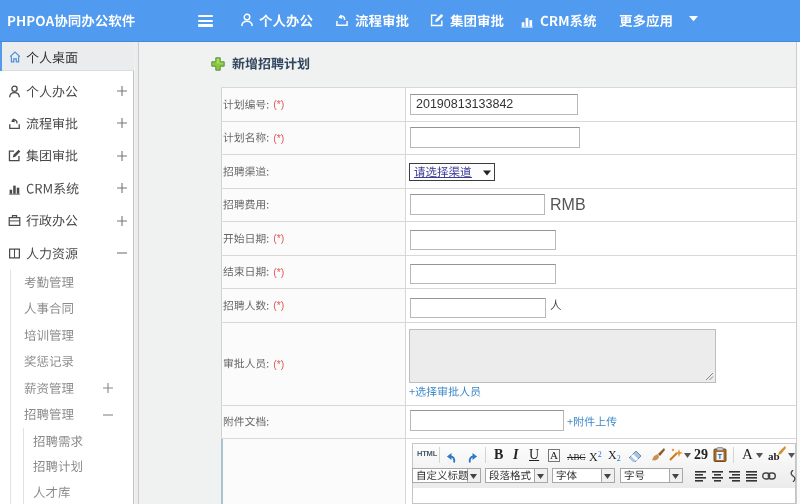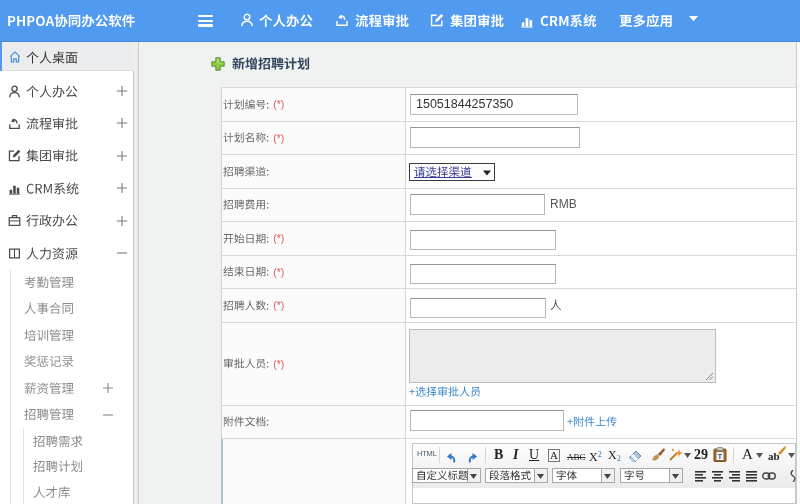--- a/index.html
+++ b/index.html
@@ -208,52 +208,52 @@
   </svg>
 <div class="abs" style="left:273.202px;top:300px;font-size:10.5px;color:#e05a5a;line-height:10px">(*)</div>
 <svg style="position:absolute;left:223px;top:358.1px;" width="47" height="12" viewBox="0 -9.504 47 12">
     <path d="M4.6 -8.9C4.8 -8.6 5 -8.2 5.1 -7.9H0.9V-6.1H1.7V-7.1H9.1V-6.1H9.9V-7.9H5.9L6 -8C5.9 -8.3 5.7 -8.8 5.5 -9.1ZM2.3 -3.1H5V-1.9H2.3ZM2.3 -3.8V-5H5V-3.8ZM8.4 -3.1V-1.9H5.8V-3.1ZM8.4 -3.8H5.8V-5H8.4ZM5 -6.8V-5.7H1.6V-0.6H2.3V-1.2H5V0.8H5.8V-1.2H8.4V-0.6H9.2V-5.7H5.8V-6.8Z M12.8 -9.1V-6.9H11.3V-6.1H12.8V-3.8C12.2 -3.6 11.6 -3.5 11.2 -3.4L11.4 -2.6L12.8 -3V-0.2C12.8 -0 12.7 0 12.6 0C12.4 0 12 0.1 11.5 0C11.6 0.2 11.7 0.6 11.7 0.8C12.5 0.8 12.9 0.8 13.2 0.6C13.5 0.5 13.6 0.3 13.6 -0.2V-3.2L14.9 -3.6L14.8 -4.4L13.6 -4V-6.1H14.8V-6.9H13.6V-9.1ZM15.3 0.7C15.5 0.5 15.7 0.3 17.7 -0.5C17.6 -0.7 17.6 -1 17.5 -1.3L16.1 -0.6V-4.8H17.6V-5.6H16.1V-8.9H15.3V-0.8C15.3 -0.4 15.1 -0.1 14.9 -0C15 0.1 15.2 0.5 15.3 0.7ZM20.4 -6.6C20 -6.1 19.4 -5.6 18.8 -5.2V-8.9H18V-0.7C18 0.3 18.2 0.6 19 0.6C19.2 0.6 20 0.6 20.2 0.6C20.9 0.6 21.1 0.1 21.2 -1.3C21 -1.4 20.6 -1.6 20.4 -1.7C20.4 -0.5 20.4 -0.2 20.1 -0.2C20 -0.2 19.3 -0.2 19.1 -0.2C18.9 -0.2 18.8 -0.3 18.8 -0.7V-4.3C19.5 -4.8 20.3 -5.4 21 -6Z M26.5 -9C26.5 -7.4 26.6 -2.1 22.1 0.2C22.3 0.4 22.6 0.6 22.7 0.8C25.4 -0.6 26.5 -3 27 -5.2C27.6 -3.2 28.7 -0.5 31.4 0.8C31.6 0.6 31.8 0.3 32 0.1C28.2 -1.6 27.5 -6.1 27.4 -7.4C27.4 -8.1 27.4 -8.6 27.4 -9Z M35.3 -7.9H40.3V-6.7H35.3ZM34.5 -8.6V-6H41.2V-8.6ZM37.3 -3.5V-2.5C37.3 -1.7 37 -0.5 33.1 0.2C33.3 0.4 33.5 0.7 33.6 0.9C37.7 0 38.2 -1.4 38.2 -2.5V-3.5ZM38.1 -0.7C39.4 -0.2 41.2 0.5 42.1 0.9L42.5 0.2C41.6 -0.2 39.8 -0.9 38.5 -1.3ZM34.1 -5V-1H34.9V-4.2H40.8V-1.1H41.6V-5Z M44.7 -4.2C45.1 -4.2 45.4 -4.5 45.4 -5C45.4 -5.4 45.1 -5.7 44.7 -5.7C44.3 -5.7 44 -5.4 44 -5C44 -4.5 44.3 -4.2 44.7 -4.2ZM44.7 0.1C45.1 0.1 45.4 -0.2 45.4 -0.6C45.4 -1.1 45.1 -1.4 44.7 -1.4C44.3 -1.4 44 -1.1 44 -0.6C44 -0.2 44.3 0.1 44.7 0.1Z" fill="#646464"></path>
   </svg>
 <div class="abs" style="left:273.202px;top:358.5px;font-size:10.5px;color:#e05a5a;line-height:10px">(*)</div>
 <svg style="position:absolute;left:223px;top:415.6px;" width="47" height="12" viewBox="0 -9.504 47 12">
     <path d="M6.2 -4.5C6.6 -3.7 7.1 -2.6 7.3 -2L8 -2.3C7.7 -3 7.3 -4 6.8 -4.8ZM8.7 -8.9V-6.6H6V-5.8H8.7V-0.2C8.7 0 8.6 0 8.4 0.1C8.3 0.1 7.8 0.1 7.2 0C7.3 0.3 7.4 0.6 7.5 0.8C8.3 0.9 8.7 0.8 9 0.7C9.3 0.6 9.4 0.3 9.4 -0.2V-5.8H10.4V-6.6H9.4V-8.9ZM5.6 -9.1C5.1 -7.5 4.3 -5.9 3.4 -4.9C3.6 -4.8 3.8 -4.4 3.9 -4.3C4.2 -4.6 4.5 -4.9 4.7 -5.3V0.8H5.5V-6.7C5.8 -7.4 6.1 -8.1 6.3 -8.9ZM0.9 -8.6V0.9H1.6V-7.9H2.9C2.7 -7.1 2.4 -6.1 2.2 -5.3C2.9 -4.4 3 -3.7 3 -3.1C3 -2.7 3 -2.4 2.8 -2.3C2.8 -2.2 2.6 -2.2 2.5 -2.2C2.4 -2.2 2.2 -2.2 1.9 -2.2C2.1 -2 2.1 -1.7 2.1 -1.5C2.4 -1.5 2.6 -1.5 2.8 -1.5C3 -1.5 3.2 -1.6 3.3 -1.7C3.6 -1.9 3.8 -2.4 3.8 -3C3.8 -3.7 3.6 -4.5 2.9 -5.4C3.2 -6.3 3.6 -7.4 3.9 -8.3L3.3 -8.7L3.2 -8.6Z M14.2 -3.7V-2.9H17.3V0.9H18.1V-2.9H21.1V-3.7H18.1V-6.1H20.6V-6.9H18.1V-8.9H17.3V-6.9H15.9C16 -7.3 16.1 -7.9 16.2 -8.4L15.5 -8.5C15.2 -7.1 14.8 -5.7 14.1 -4.8C14.3 -4.7 14.7 -4.5 14.8 -4.4C15.1 -4.9 15.4 -5.4 15.6 -6.1H17.3V-3.7ZM13.7 -9C13.1 -7.4 12.2 -5.8 11.1 -4.7C11.3 -4.5 11.5 -4.1 11.6 -3.9C12 -4.3 12.3 -4.7 12.6 -5.2V0.8H13.4V-6.4C13.8 -7.2 14.2 -8 14.5 -8.8Z M26.2 -8.9C26.5 -8.4 26.8 -7.6 27 -7.2L27.9 -7.5C27.7 -7.9 27.3 -8.6 27 -9.1ZM22.1 -7.2V-6.4H23.8C24.5 -4.7 25.3 -3.3 26.4 -2.2C25.2 -1.2 23.8 -0.4 22 0.1C22.2 0.3 22.4 0.6 22.5 0.8C24.3 0.3 25.8 -0.5 27 -1.6C28.2 -0.5 29.7 0.3 31.5 0.8C31.6 0.6 31.9 0.2 32 0C30.3 -0.4 28.8 -1.2 27.6 -2.2C28.7 -3.3 29.6 -4.7 30.2 -6.4H31.9V-7.2ZM27 -2.7C26 -3.8 25.2 -5 24.7 -6.4H29.3C28.7 -4.9 28 -3.7 27 -2.7Z M41.6 -8.4C41.4 -7.6 40.9 -6.4 40.5 -5.8L41.2 -5.6C41.6 -6.2 42 -7.3 42.4 -8.2ZM36.7 -8.1C37 -7.3 37.5 -6.3 37.6 -5.6L38.4 -5.9C38.2 -6.6 37.7 -7.6 37.3 -8.4ZM34.5 -9.1V-6.8H32.9V-6H34.4C34 -4.5 33.4 -2.8 32.7 -1.9C32.8 -1.7 33 -1.4 33.1 -1.2C33.6 -1.9 34.1 -3.1 34.5 -4.3V0.9H35.3V-4.6C35.6 -4 36 -3.4 36.1 -3L36.6 -3.6C36.5 -3.9 35.5 -5.2 35.3 -5.6V-6H36.6V-6.8H35.3V-9.1ZM36.4 -0.7V0.1H41.5V0.8H42.3V-5.1H39.9V-9H39.1V-5.1H36.6V-4.3H41.5V-2.9H36.8V-2.2H41.5V-0.7Z M44.7 -4.2C45.1 -4.2 45.4 -4.5 45.4 -5C45.4 -5.4 45.1 -5.7 44.7 -5.7C44.3 -5.7 44 -5.4 44 -5C44 -4.5 44.3 -4.2 44.7 -4.2ZM44.7 0.1C45.1 0.1 45.4 -0.2 45.4 -0.6C45.4 -1.1 45.1 -1.4 44.7 -1.4C44.3 -1.4 44 -1.1 44 -0.6C44 -0.2 44.3 0.1 44.7 0.1Z" fill="#646464"></path>
   </svg>
 <div class="abs" style="left:410px;top:94px;width:168px;height:21px;background:#fff;border:1px solid #b8b8b8;border-top-color:#949494"></div>
-<div class="abs" style="left:416px;top:97px;width:160px;height:15px;font-size:12.5px;color:#333;line-height:15px">15051844257350</div>
+<div class="abs" style="left:416px;top:97px;width:160px;height:15px;font-size:12.5px;color:#333;line-height:15px">20190813133842</div>
 <div class="abs" style="left:410px;top:127px;width:170px;height:21px;background:#fff;border:1px solid #b8b8b8;border-top-color:#949494"></div>
 <div class="abs" style="left:409px;top:162.5px;width:86px;height:18px;background:#fdfdfe;border:1px solid #3c3c3c"></div>
 <svg style="position:absolute;left:414px;top:165.75px;" width="58" height="13" viewBox="0 -10.12 58 13">
     <path d="M1.2 -8.9C1.8 -8.3 2.6 -7.6 2.9 -7.1L3.5 -7.7C3.2 -8.2 2.4 -8.9 1.8 -9.4ZM0.5 -6V-5.2H2.2V-1C2.2 -0.5 1.9 -0.2 1.7 -0C1.8 0.1 2 0.5 2.1 0.7C2.3 0.5 2.6 0.2 4.5 -1.3C4.4 -1.4 4.3 -1.8 4.2 -2L3 -1.1V-6ZM5.7 -2.4H9.3V-1.5H5.7ZM5.7 -3V-3.9H9.3V-3ZM7.1 -9.7V-8.8H4.4V-8.1H7.1V-7.4H4.7V-6.7H7.1V-5.9H4V-5.3H11V-5.9H7.9V-6.7H10.3V-7.4H7.9V-8.1H10.7V-8.8H7.9V-9.7ZM4.9 -4.6V0.9H5.7V-0.9H9.3V-0.1C9.3 0.1 9.2 0.1 9.1 0.1C8.9 0.1 8.4 0.1 7.8 0.1C7.9 0.3 8 0.7 8 0.9C8.9 0.9 9.4 0.9 9.7 0.7C10 0.6 10.1 0.4 10.1 -0V-4.6Z M12.2 -8.8C12.9 -8.2 13.7 -7.4 14 -6.9L14.7 -7.4C14.3 -8 13.5 -8.7 12.9 -9.3ZM16.6 -9.3C16.4 -8.3 15.9 -7.3 15.2 -6.6C15.5 -6.5 15.8 -6.3 16 -6.1C16.2 -6.5 16.5 -6.9 16.7 -7.3H18.4V-5.6H15.2V-4.9H17.3C17.1 -3.4 16.6 -2.3 14.9 -1.7C15.1 -1.5 15.3 -1.2 15.4 -1C17.3 -1.7 17.9 -3 18.1 -4.9H19.3V-2.2C19.3 -1.3 19.5 -1.1 20.4 -1.1C20.5 -1.1 21.3 -1.1 21.5 -1.1C22.2 -1.1 22.4 -1.4 22.5 -2.9C22.3 -3 21.9 -3.1 21.8 -3.2C21.7 -2 21.7 -1.9 21.4 -1.9C21.2 -1.9 20.6 -1.9 20.5 -1.9C20.2 -1.9 20.2 -1.9 20.2 -2.2V-4.9H22.4V-5.6H19.3V-7.3H22V-8.1H19.3V-9.6H18.4V-8.1H17.1C17.2 -8.4 17.4 -8.8 17.5 -9.1ZM14.4 -5.2H12.1V-4.4H13.6V-1C13.1 -0.7 12.5 -0.3 12 0.2L12.6 0.9C13.2 0.2 13.9 -0.4 14.3 -0.4C14.5 -0.4 14.9 -0.1 15.4 0.2C16.1 0.7 17.1 0.8 18.4 0.8C19.5 0.8 21.5 0.7 22.4 0.7C22.4 0.4 22.5 -0 22.6 -0.2C21.5 -0.1 19.7 -0 18.4 -0C17.2 -0 16.2 -0.1 15.5 -0.5C15 -0.9 14.7 -1.1 14.4 -1.1Z M25 -9.6V-7.3H23.5V-6.5H25V-4.1C24.4 -3.9 23.9 -3.7 23.4 -3.6L23.6 -2.8L25 -3.2V-0.1C25 0 25 0.1 24.8 0.1C24.7 0.1 24.3 0.1 23.8 0.1C23.9 0.3 24 0.7 24 0.9C24.7 0.9 25.2 0.9 25.5 0.7C25.8 0.6 25.9 0.3 25.9 -0.1V-3.5L27.2 -3.9L27.1 -4.7L25.9 -4.4V-6.5H27.2V-7.3H25.9V-9.6ZM32.2 -8.3C31.8 -7.7 31.3 -7.1 30.6 -6.7C30 -7.1 29.5 -7.7 29.1 -8.3ZM27.6 -9.1V-8.3H28.3C28.7 -7.5 29.3 -6.8 29.9 -6.3C29 -5.7 28 -5.3 27.1 -5.1C27.2 -4.9 27.4 -4.6 27.5 -4.4C28.6 -4.7 29.6 -5.1 30.6 -5.8C31.5 -5.1 32.5 -4.7 33.7 -4.4C33.8 -4.6 34 -4.9 34.2 -5.1C33.1 -5.3 32.1 -5.7 31.3 -6.2C32.2 -6.9 33 -7.8 33.5 -8.8L32.9 -9.1L32.8 -9.1ZM30.1 -4.7V-3.7H27.8V-2.9H30.1V-1.8H27.2V-1H30.1V0.9H31V-1H34V-1.8H31V-2.9H33.2V-3.7H31V-4.7Z M35 -7.5C35.7 -7.3 36.5 -6.9 37 -6.6L37.4 -7.2C37 -7.5 36.1 -7.9 35.4 -8.1ZM35.8 -9.1C36.5 -8.9 37.4 -8.5 37.8 -8.2L38.2 -8.8C37.8 -9.1 36.9 -9.5 36.2 -9.6ZM35.3 -4 35.9 -3.4C36.7 -4.2 37.5 -5.2 38.2 -6L37.7 -6.6C36.9 -5.7 35.9 -4.6 35.3 -4ZM45.1 -9.3H38.8V-4H39.8V-3H35.2V-2.3H39C38 -1.3 36.4 -0.4 34.9 0C35.1 0.2 35.4 0.5 35.5 0.8C37 0.2 38.7 -0.8 39.8 -2V0.9H40.7V-2C41.7 -0.8 43.4 0.2 45 0.7C45.1 0.5 45.4 0.1 45.6 -0.1C44.1 -0.5 42.5 -1.3 41.4 -2.3H45.4V-3H40.7V-4H45.3V-4.7H39.6V-5.5H44.6V-7.8H39.6V-8.6H45.1ZM39.6 -7.2H43.7V-6.2H39.6Z M46.7 -8.8C47.3 -8.2 48.1 -7.4 48.4 -6.9L49.1 -7.3C48.7 -7.9 48 -8.7 47.4 -9.2ZM51.2 -4.2H55.1V-3.3H51.2ZM51.2 -2.7H55.1V-1.7H51.2ZM51.2 -5.8H55.1V-4.8H51.2ZM50.4 -6.5V-1H55.9V-6.5H53.2C53.3 -6.7 53.4 -7.1 53.6 -7.4H56.9V-8.1H54.7C55 -8.5 55.3 -9 55.6 -9.4L54.7 -9.7C54.5 -9.2 54.2 -8.6 53.9 -8.1H51.7L52.3 -8.4C52.2 -8.8 51.8 -9.3 51.5 -9.7L50.8 -9.4C51.1 -9 51.4 -8.5 51.5 -8.1H49.6V-7.4H52.6C52.6 -7.1 52.5 -6.8 52.4 -6.5ZM49 -5.6H46.6V-4.7H48.2V-1.2C47.7 -1 47.1 -0.5 46.5 0.1L47 0.8C47.6 0.1 48.2 -0.5 48.6 -0.5C48.9 -0.5 49.2 -0.2 49.7 0.1C50.5 0.5 51.5 0.7 52.9 0.7C54 0.7 56 0.6 56.8 0.5C56.8 0.3 57 -0.1 57.1 -0.3C55.9 -0.2 54.2 -0.1 52.9 -0.1C51.6 -0.1 50.6 -0.2 49.9 -0.6C49.5 -0.8 49.2 -1 49 -1.1Z" fill="#3d3d96"></path>
   </svg>
 <div class="abs" style="left:414px;top:177px;width:58px;height:1px;background:#3d3d96"></div>
 <svg class="abs" style="left:483px;top:169.5px" width="8" height="6" viewBox="0 0 8 6">
     <path d="M0 0.5 L8 0.5 L4 5.5 Z" fill="#222"></path>
   </svg>
 <div class="abs" style="left:410px;top:194px;width:135px;height:21px;background:#fff;border:1px solid #b8b8b8;border-top-color:#949494"></div>
-<div class="abs" style="left:550px;top:199px;font-size:12px;color:#555;line-height:11px">RMB</div>
+<div class="abs" style="left:550px;top:199px;font-size:16px;color:#555;line-height:11px">RMB</div>
 <div class="abs" style="left:410px;top:230px;width:146px;height:20px;background:#fff;border:1px solid #b8b8b8;border-top-color:#949494"></div>
 <div class="abs" style="left:410px;top:263.5px;width:146px;height:20px;background:#fff;border:1px solid #b8b8b8;border-top-color:#949494"></div>
 <div class="abs" style="left:410px;top:298px;width:136px;height:20px;background:#fff;border:1px solid #b8b8b8;border-top-color:#949494"></div>
 <svg style="position:absolute;left:550px;top:299.25px;" width="12" height="13" viewBox="0 -10.12 12 13">
     <path d="M5.3 -9.6C5.2 -7.9 5.3 -2.2 0.5 0.2C0.8 0.4 1 0.7 1.2 0.9C4 -0.6 5.2 -3.2 5.8 -5.5C6.3 -3.4 7.6 -0.5 10.5 0.8C10.6 0.6 10.9 0.3 11.1 0.1C7 -1.7 6.3 -6.5 6.1 -7.9C6.2 -8.6 6.2 -9.2 6.2 -9.6Z" fill="#444444"></path>
   </svg>
 <div class="abs" style="left:409px;top:329px;width:307px;height:54px;background:#ececec;border:1px solid #bdbdbd"></div>
 <svg class="abs" style="left:705px;top:372px" width="9" height="9" viewBox="0 0 9 9">
     <path d="M8 1 L1 8 M8 4.5 L4.5 8 M8 8 L8 8" stroke="#888" stroke-width="1"></path>
   </svg>
 <svg style="position:absolute;left:409px;top:386px;" width="73" height="12" viewBox="0 -9.68 73 12">
     <path d="M2.7 -1.3H3.5V-3.7H5.7V-4.4H3.5V-6.8H2.7V-4.4H0.4V-3.7H2.7Z M6.8 -8.4C7.4 -7.9 8.2 -7.1 8.5 -6.6L9.2 -7.1C8.8 -7.6 8.1 -8.4 7.4 -8.9ZM11 -8.9C10.7 -7.9 10.3 -7 9.7 -6.3C9.9 -6.2 10.2 -6 10.4 -5.9C10.6 -6.2 10.9 -6.6 11.1 -7H12.7V-5.4H9.6V-4.7H11.6C11.4 -3.2 11 -2.2 9.3 -1.6C9.5 -1.4 9.7 -1.1 9.8 -0.9C11.7 -1.6 12.2 -2.9 12.4 -4.7H13.6V-2.1C13.6 -1.3 13.8 -1 14.6 -1C14.8 -1 15.5 -1 15.7 -1C16.4 -1 16.6 -1.4 16.7 -2.8C16.4 -2.8 16.1 -2.9 15.9 -3.1C15.9 -1.9 15.9 -1.8 15.6 -1.8C15.4 -1.8 14.8 -1.8 14.7 -1.8C14.4 -1.8 14.4 -1.8 14.4 -2.1V-4.7H16.6V-5.4H13.6V-7H16.1V-7.7H13.6V-9.2H12.7V-7.7H11.4C11.6 -8 11.7 -8.4 11.8 -8.7ZM8.9 -5H6.7V-4.2H8.1V-0.9C7.6 -0.7 7.1 -0.3 6.6 0.2L7.1 0.9C7.8 0.2 8.4 -0.4 8.8 -0.4C9 -0.4 9.4 -0.1 9.8 0.2C10.5 0.6 11.4 0.7 12.7 0.7C13.8 0.7 15.6 0.7 16.5 0.6C16.5 0.4 16.6 -0 16.7 -0.2C15.6 -0.1 14 -0 12.7 -0C11.5 -0 10.6 -0.1 9.9 -0.5C9.4 -0.8 9.2 -1.1 8.9 -1.1Z M19.1 -9.2V-7H17.6V-6.3H19.1V-3.9C18.5 -3.7 17.9 -3.6 17.5 -3.5L17.7 -2.7L19.1 -3.1V-0.1C19.1 0 19 0.1 18.9 0.1C18.7 0.1 18.3 0.1 17.8 0.1C17.9 0.3 18 0.6 18.1 0.8C18.8 0.8 19.2 0.8 19.5 0.7C19.8 0.5 19.9 0.3 19.9 -0.1V-3.4L21.1 -3.8L21 -4.5L19.9 -4.2V-6.3H21.2V-7H19.9V-9.2ZM25.9 -7.9C25.6 -7.3 25 -6.8 24.4 -6.4C23.8 -6.8 23.3 -7.3 23 -7.9ZM21.5 -8.7V-7.9H22.2C22.6 -7.2 23.1 -6.5 23.7 -6C22.9 -5.5 21.9 -5.1 21 -4.9C21.1 -4.7 21.3 -4.4 21.4 -4.2C22.4 -4.5 23.5 -4.9 24.4 -5.5C25.2 -4.9 26.2 -4.5 27.3 -4.2C27.4 -4.4 27.7 -4.7 27.8 -4.9C26.8 -5.1 25.8 -5.5 25 -6C25.9 -6.6 26.6 -7.4 27.1 -8.4L26.6 -8.7L26.5 -8.7ZM23.9 -4.5V-3.6H21.7V-2.8H23.9V-1.7H21.1V-0.9H23.9V0.9H24.8V-0.9H27.6V-1.7H24.8V-2.8H26.8V-3.6H24.8V-4.5Z M32.8 -9.1C33 -8.8 33.2 -8.4 33.3 -8.1H29V-6.3H29.8V-7.3H37.3V-6.3H38.2V-8.1H34.1L34.3 -8.1C34.2 -8.4 33.9 -8.9 33.7 -9.3ZM30.5 -3.2H33.2V-1.9H30.5ZM30.5 -3.9V-5.1H33.2V-3.9ZM36.7 -3.2V-1.9H34V-3.2ZM36.7 -3.9H34V-5.1H36.7ZM33.2 -6.9V-5.8H29.7V-0.6H30.5V-1.2H33.2V0.9H34V-1.2H36.7V-0.6H37.5V-5.8H34V-6.9Z M41.1 -9.2V-7H39.6V-6.2H41.1V-3.8C40.5 -3.7 39.9 -3.5 39.5 -3.4L39.7 -2.6L41.1 -3V-0.2C41.1 -0 41.1 0 40.9 0C40.8 0 40.3 0.1 39.8 0C39.9 0.2 40 0.6 40 0.8C40.8 0.8 41.2 0.8 41.5 0.6C41.8 0.5 41.9 0.3 41.9 -0.2V-3.3L43.3 -3.7L43.2 -4.4L41.9 -4.1V-6.2H43.2V-7H41.9V-9.2ZM43.7 0.7C43.8 0.5 44.1 0.4 46.1 -0.5C46 -0.7 46 -1 46 -1.3L44.5 -0.7V-4.9H46.1V-5.7H44.5V-9.1H43.7V-0.8C43.7 -0.4 43.4 -0.1 43.3 -0C43.4 0.1 43.6 0.5 43.7 0.7ZM48.9 -6.7C48.5 -6.3 47.9 -5.7 47.3 -5.3V-9.1H46.4V-0.7C46.4 0.3 46.7 0.6 47.5 0.6C47.6 0.6 48.5 0.6 48.7 0.6C49.4 0.6 49.6 0.1 49.7 -1.4C49.4 -1.4 49.1 -1.6 48.9 -1.7C48.9 -0.5 48.8 -0.2 48.6 -0.2C48.4 -0.2 47.7 -0.2 47.6 -0.2C47.3 -0.2 47.3 -0.3 47.3 -0.7V-4.4C48 -4.9 48.8 -5.5 49.5 -6.1Z M55.1 -9.2C55.1 -7.5 55.2 -2.1 50.6 0.2C50.8 0.4 51.1 0.6 51.2 0.8C53.9 -0.6 55.1 -3.1 55.6 -5.3C56.2 -3.2 57.4 -0.5 60.1 0.8C60.2 0.6 60.5 0.3 60.7 0.1C56.8 -1.6 56.1 -6.3 56 -7.6C56 -8.2 56 -8.8 56.1 -9.2Z M64.1 -8H69.2V-6.8H64.1ZM63.2 -8.7V-6.1H70.1V-8.7ZM66.1 -3.6V-2.6C66.1 -1.7 65.8 -0.5 61.8 0.2C62 0.4 62.3 0.7 62.4 0.9C66.5 0 67 -1.4 67 -2.6V-3.6ZM66.9 -0.7C68.3 -0.3 70.1 0.5 71 0.9L71.4 0.2C70.5 -0.2 68.6 -0.9 67.3 -1.3ZM62.8 -5.1V-1H63.7V-4.3H69.6V-1.1H70.5V-5.1Z" fill="#3a87c8"></path>
   </svg>
 <div class="abs" style="left:410px;top:410px;width:154px;height:21px;background:#fff;border:1px solid #b8b8b8;border-top-color:#949494"></div>
 <svg style="position:absolute;left:567px;top:415.5px;" width="51" height="12" viewBox="0 -9.68 51 12">
     <path d="M2.7 -1.3H3.5V-3.7H5.7V-4.4H3.5V-6.8H2.7V-4.4H0.4V-3.7H2.7Z M12.4 -4.6C12.8 -3.8 13.3 -2.7 13.5 -2L14.2 -2.4C14 -3 13.5 -4 13.1 -4.8ZM14.9 -9.1V-6.7H12.2V-5.9H14.9V-0.2C14.9 0 14.9 0 14.7 0.1C14.5 0.1 14 0.1 13.4 0C13.5 0.3 13.7 0.6 13.7 0.9C14.5 0.9 15 0.8 15.3 0.7C15.6 0.6 15.7 0.3 15.7 -0.2V-5.9H16.7V-6.7H15.7V-9.1ZM11.8 -9.2C11.3 -7.6 10.5 -6 9.6 -5C9.8 -4.9 10 -4.5 10.1 -4.3C10.4 -4.7 10.7 -5 10.9 -5.4V0.8H11.7V-6.8C12 -7.5 12.3 -8.3 12.5 -9ZM7 -8.8V0.9H7.8V-8H9.1C8.9 -7.2 8.6 -6.2 8.3 -5.4C9 -4.5 9.2 -3.7 9.2 -3.1C9.2 -2.8 9.1 -2.4 9 -2.3C8.9 -2.3 8.8 -2.2 8.7 -2.2C8.5 -2.2 8.3 -2.2 8.1 -2.2C8.2 -2 8.3 -1.7 8.3 -1.5C8.5 -1.5 8.8 -1.5 9 -1.5C9.2 -1.5 9.4 -1.6 9.5 -1.7C9.8 -1.9 9.9 -2.4 9.9 -3C9.9 -3.7 9.8 -4.6 9 -5.5C9.4 -6.4 9.8 -7.6 10 -8.5L9.5 -8.8L9.4 -8.8Z M20.6 -3.8V-2.9H23.7V0.9H24.6V-2.9H27.6V-3.8H24.6V-6.2H27.1V-7H24.6V-9.1H23.7V-7H22.3C22.4 -7.5 22.5 -8 22.6 -8.5L21.9 -8.7C21.6 -7.2 21.1 -5.8 20.5 -4.9C20.7 -4.8 21.1 -4.6 21.2 -4.5C21.5 -5 21.8 -5.5 22 -6.2H23.7V-3.8ZM20.1 -9.2C19.5 -7.5 18.5 -5.9 17.5 -4.8C17.6 -4.6 17.8 -4.2 17.9 -4C18.3 -4.4 18.6 -4.8 18.9 -5.3V0.9H19.7V-6.6C20.2 -7.3 20.5 -8.2 20.8 -9Z M32.8 -9.1V-0.5H28.7V0.4H38.6V-0.5H33.7V-4.9H37.8V-5.7H33.7V-9.1Z M42 -9.2C41.4 -7.5 40.4 -5.9 39.3 -4.8C39.4 -4.6 39.7 -4.2 39.8 -4C40.1 -4.4 40.5 -4.8 40.9 -5.3V0.9H41.7V-6.6C42.1 -7.3 42.5 -8.2 42.8 -9ZM44.3 -1.4C45.3 -0.7 46.5 0.3 47.1 0.9L47.8 0.3C47.5 -0 47 -0.4 46.6 -0.7C47.4 -1.7 48.3 -2.7 49 -3.5L48.4 -3.8L48.3 -3.8H44.7L45.1 -5.1H49.6V-5.9H45.4L45.7 -7.2H49.1V-8H45.9L46.2 -9.1L45.4 -9.2L45.1 -8H42.9V-7.2H44.9L44.5 -5.9H42.3V-5.1H44.3C44.1 -4.3 43.8 -3.6 43.6 -3H47.6C47.1 -2.5 46.5 -1.8 45.9 -1.2C45.6 -1.4 45.2 -1.7 44.9 -1.9Z" fill="#3a87c8"></path>
   </svg>
 <div class="abs" style="left:412px;top:443px;width:384px;height:61px;border:1px solid #c5c5c5;background:#fff"></div>
 <div class="abs" style="left:413px;top:444px;width:382px;height:44px;background:linear-gradient(#fdfdfd,#ebebeb)"></div>
-<div class="abs" style="left:417px;top:450px;font-size:7.5px;font-weight:normal;color:#4a5a6a;letter-spacing:-0.2px;line-height:8px">HTML</div>
+<div class="abs" style="left:417px;top:450px;font-size:7.5px;font-weight:bold;color:#4a5a6a;letter-spacing:-0.2px;line-height:8px">HTML</div>
 <div class="abs" style="left:439px;top:447px;width:1px;height:16px;background:#d5d5d5"></div>
 <svg class="abs" style="left:446px;top:452px" width="11" height="11" viewBox="0 0 12 12">
     <path d="M8.8 11.5 C9.7 7.5 8.2 5 4.6 4.9" fill="none" stroke="#2e7ac5" stroke-width="2.1"></path>
     <path d="M6 1.2 L1 4.9 L6 8.6 Z" fill="#2e7ac5"></path>
   </svg>
 <svg class="abs" style="left:467px;top:452px" width="11" height="11" viewBox="0 0 12 12">
     <path d="M3.2 11.5 C2.3 7.5 3.8 5 7.4 4.9" fill="none" stroke="#2e7ac5" stroke-width="2.1"></path>
     <path d="M6 1.2 L11 4.9 L6 8.6 Z" fill="#2e7ac5"></path>
   </svg>
 <div class="abs" style="left:485px;top:447px;width:1px;height:16px;background:#d5d5d5"></div>

